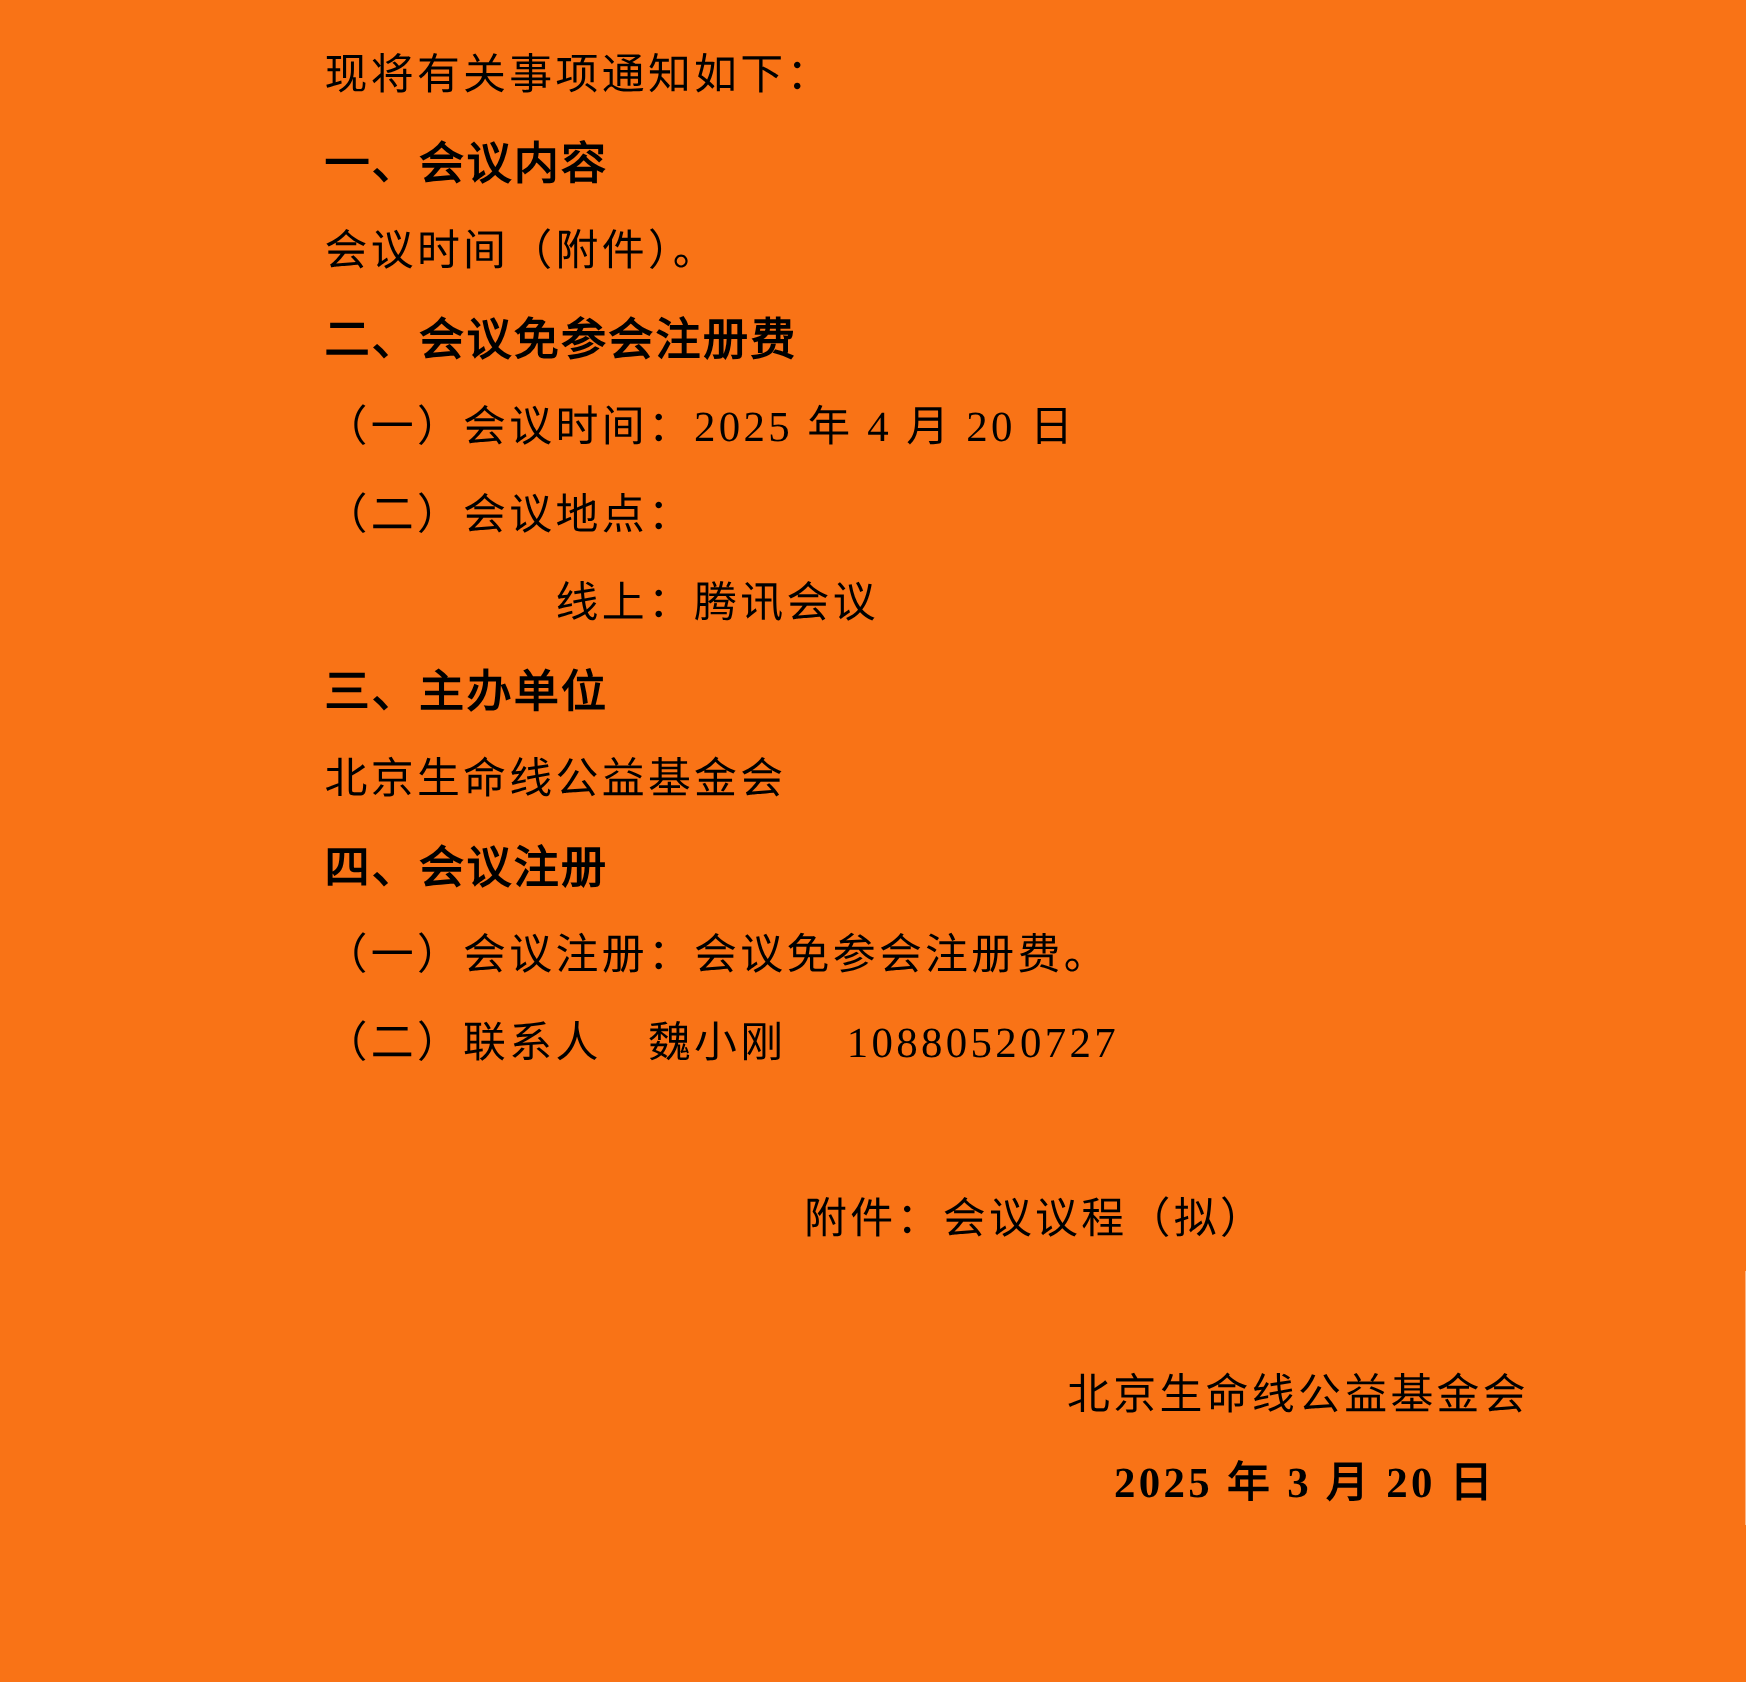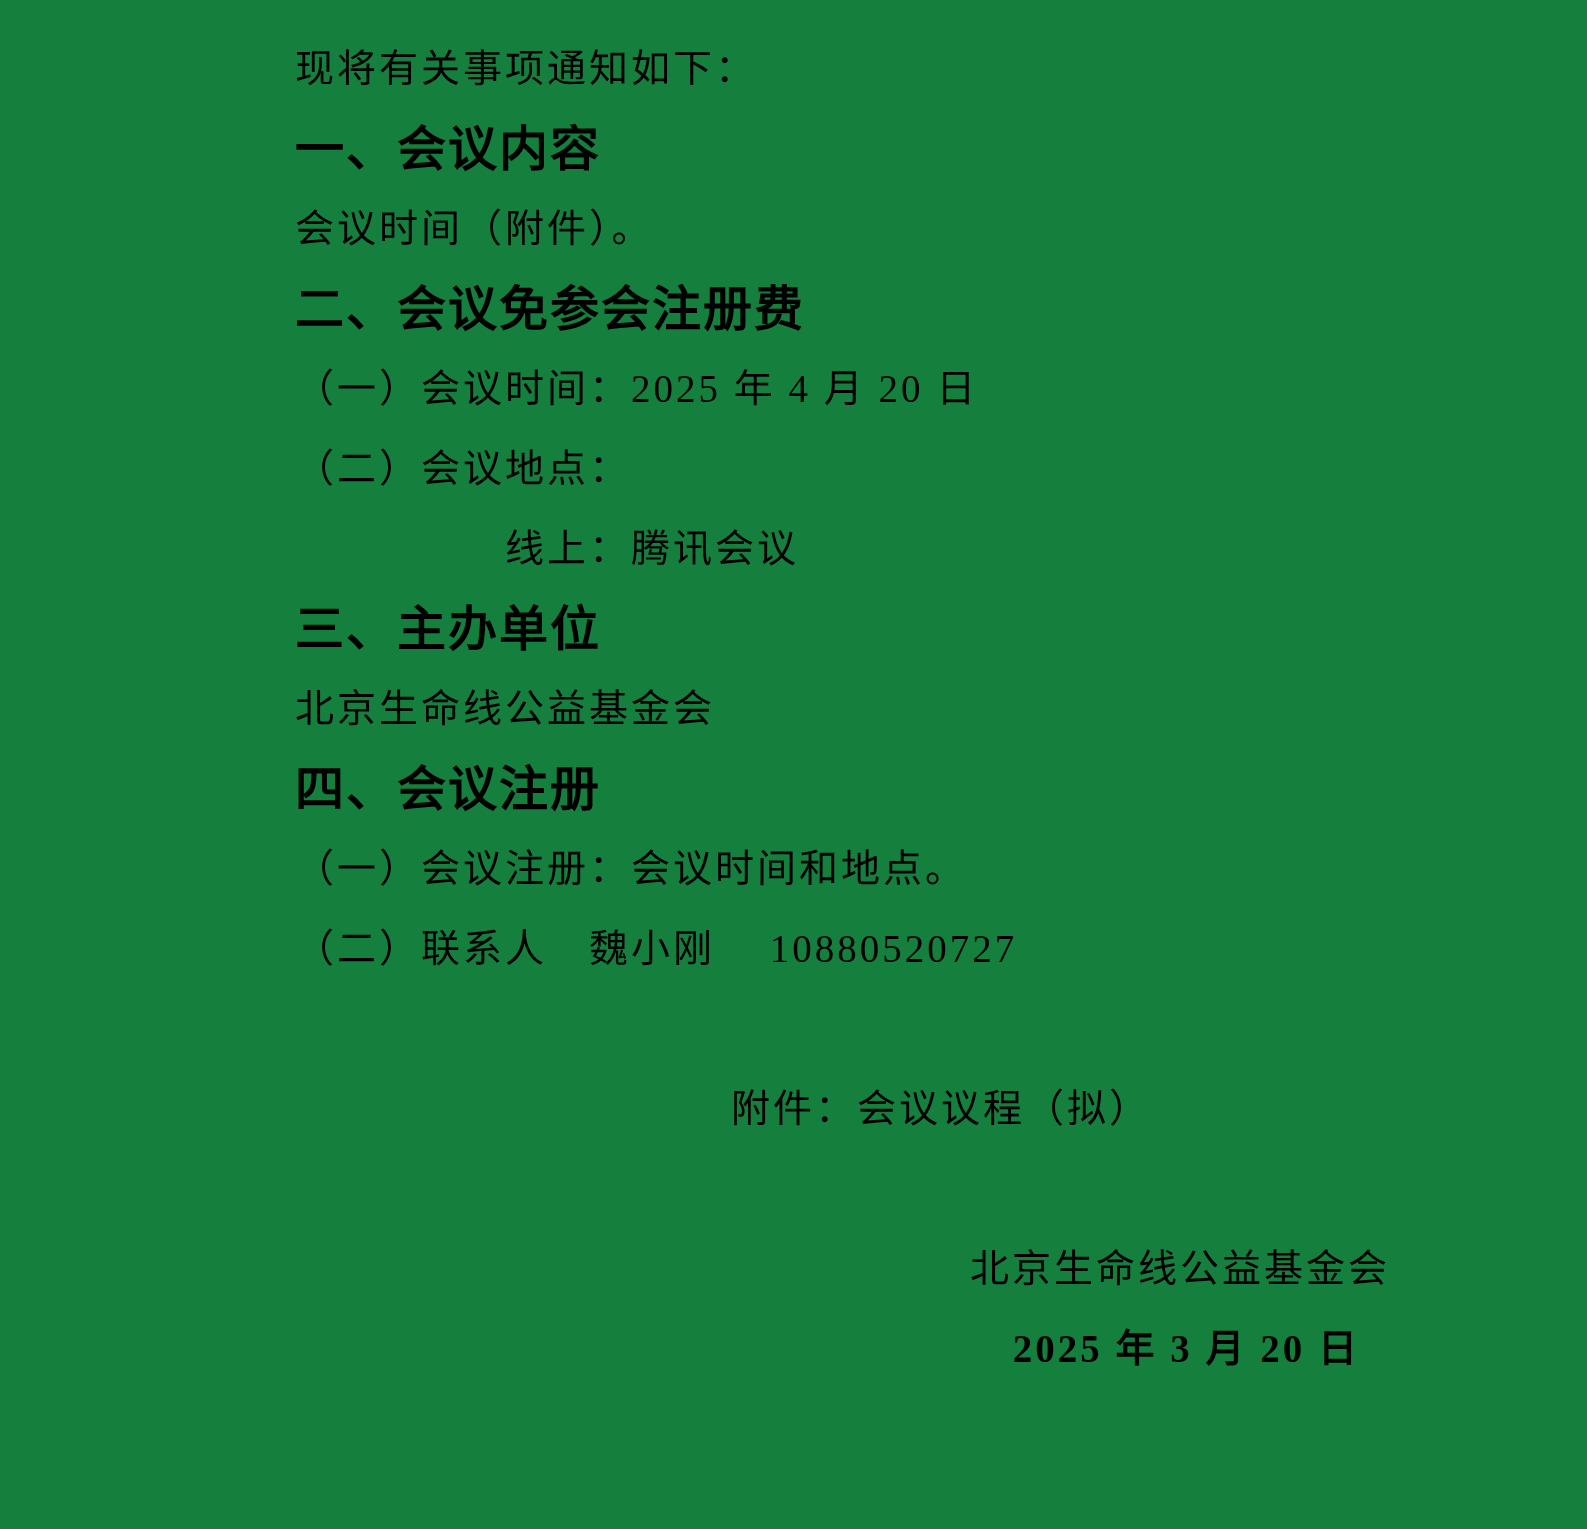--- a/index.html
+++ b/index.html
@@ -3,39 +3,39 @@
 <meta charset="utf-8">
 <style>
   * { margin: 0; padding: 0; box-sizing: border-box; }
   html, body {
     background: #ffffff;
   }
   .page {
     position: relative;
     width: 1587px;
     height: 1529px;
-    background: #15803d;
+    background: #f97316;
     color: #000000;
     overflow: hidden;
     padding-top: 29px;
     padding-left: 295px;
     padding-right: 0;
     font-family: "Liberation Serif", "DejaVu Serif", serif;
   }
   .line {
     height: 80px;
     line-height: 80px;
     font-size: 39px;
     letter-spacing: 3px;
     white-space: nowrap;
   }
   .heading {
     font-family: "Liberation Sans", "DejaVu Sans", sans-serif;
     font-weight: bold;
-    font-size: 49px;
+    font-size: 41px;
     letter-spacing: 2px;
   }
   .indent-sub {
     padding-left: 210px;
     font-family: Liberation Serif, serif;
   }
   .gap-before {
     margin-top: 80px;
     text-align: center;
   }
@@ -67,21 +67,21 @@
   <p class="line">（二）会议地点：</p>
 
   <p class="line indent-sub">线上：腾讯会议</p>
 
   <p class="line heading">三、主办单位</p>
 
   <p class="line">北京生命线公益基金会</p>
 
   <p class="line heading">四、会议注册</p>
 
-  <p class="line">（一）会议注册：会议时间和地点。</p>
+  <p class="line">（一）会议注册：会议免参会注册费。</p>
 
   <p class="line">（二）联系人　魏小刚　 10880520727</p>
 
   <p class="line gap-before">附件：会议议程（拟）</p>
 
   <p class="line sig-org gap-before">北京生命线公益基金会</p>
 
   <p class="line sig-date">2025 年 3 月 20 日</p>
 
 </div>

